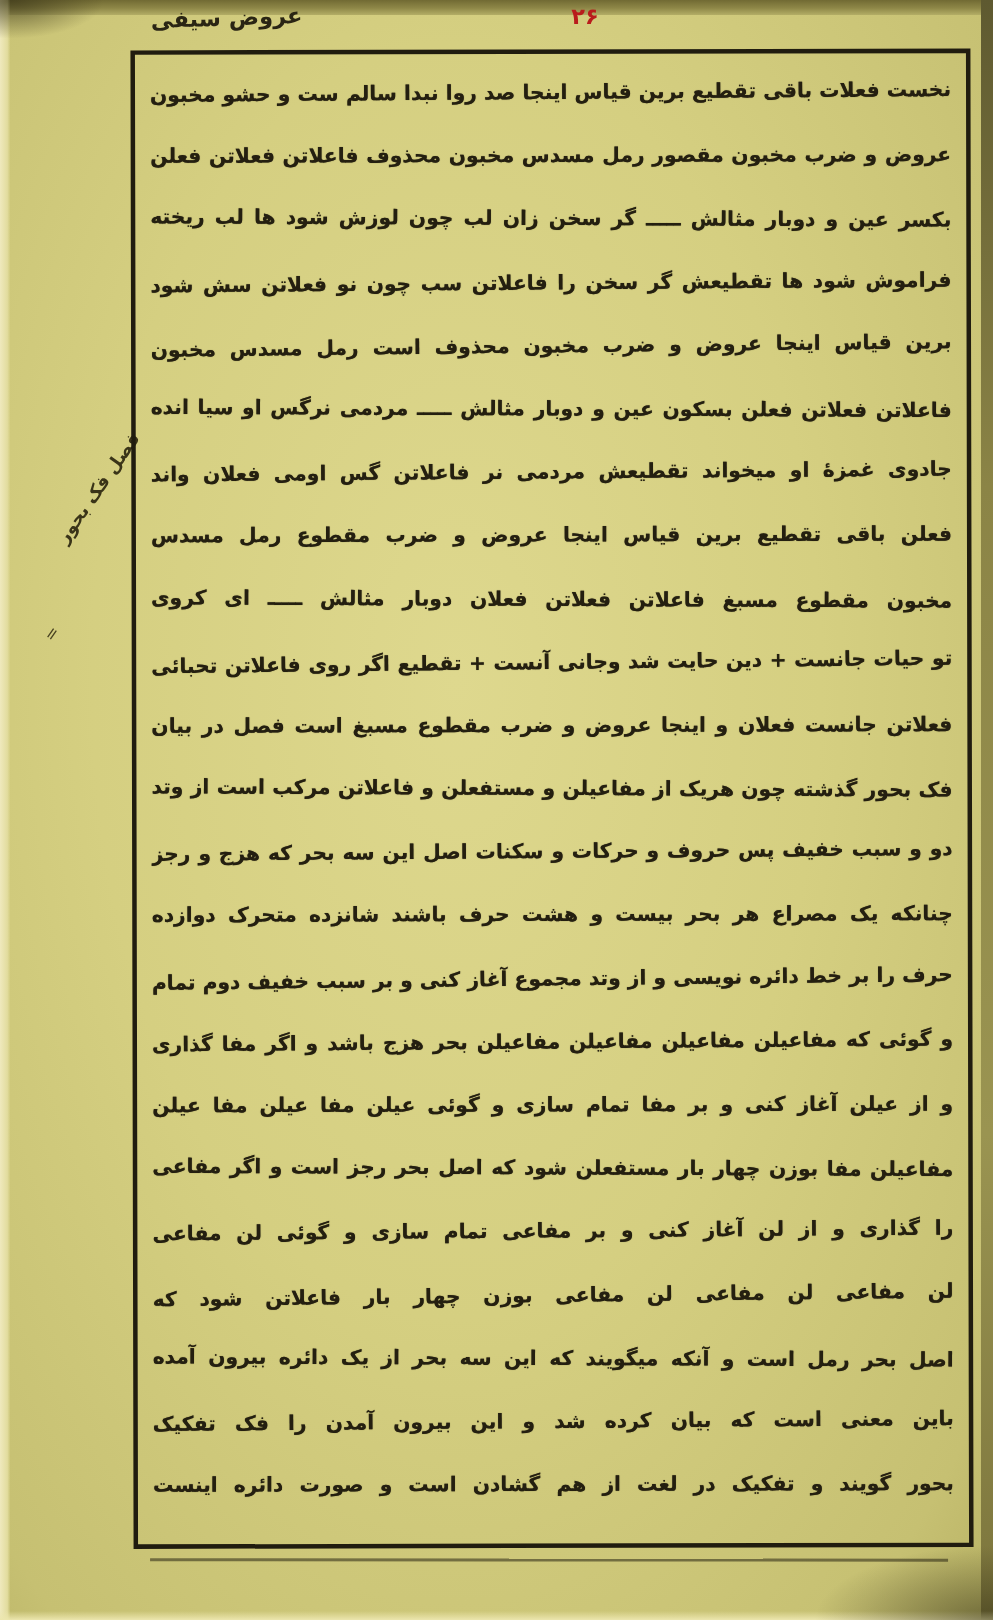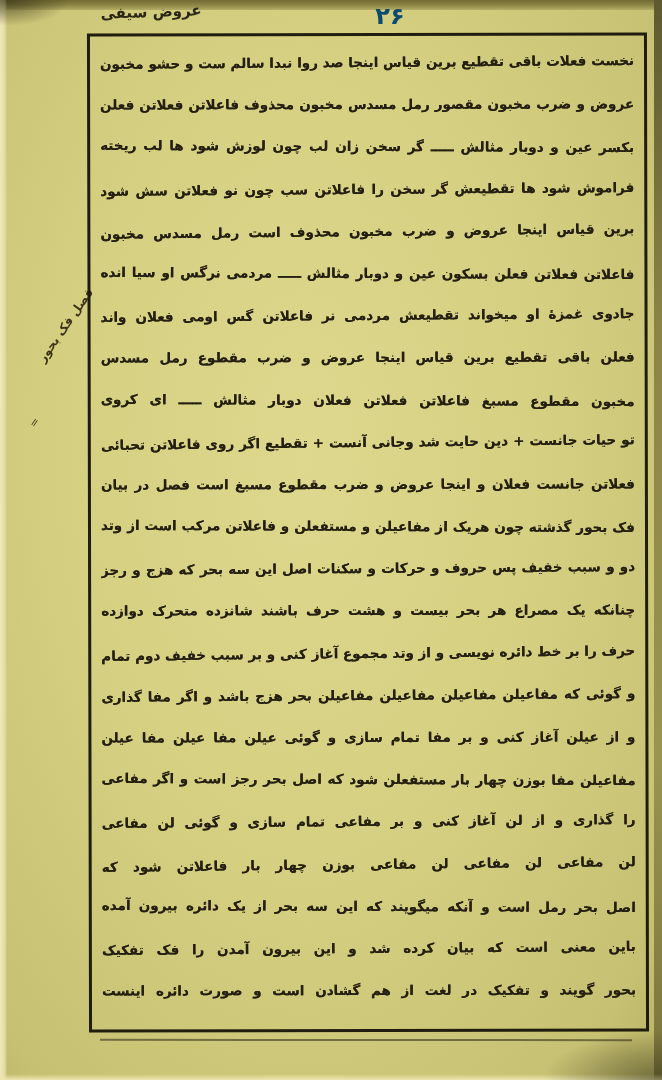--- a/index.html
+++ b/index.html
@@ -27,21 +27,21 @@
   .corner-br{position:absolute;bottom:0;right:0;width:120px;height:50px;
     background:radial-gradient(ellipse at 100% 100%,rgba(50,46,20,.55),rgba(50,46,20,0) 70%);}
 
   .running-title{
     position:absolute;top:3px;left:96px;width:110px;
     font-size:15px;font-weight:bold;color:#2a2514;direction:rtl;text-align:center;
     transform:rotate(-2deg);
   }
   .page-number{
     position:absolute;top:2px;left:366px;width:48px;
-    font-size:24px;font-weight:bold;color:#0c4a6e;text-align:center;
+    font-size:15px;font-weight:bold;color:#b91c1c;text-align:center;
     letter-spacing:4px;
   }
   .margin-note{
     position:absolute;top:318px;left:2px;width:128px;
     font-size:12px;font-weight:bold;color:#3a3418;direction:rtl;text-align:center;
     transform:rotate(-55deg);transform-origin:50% 50%;
     line-height:15px;
   }
   .margin-note-mark{
     position:absolute;top:416px;left:30px;font-size:11px;color:#4a4422;

